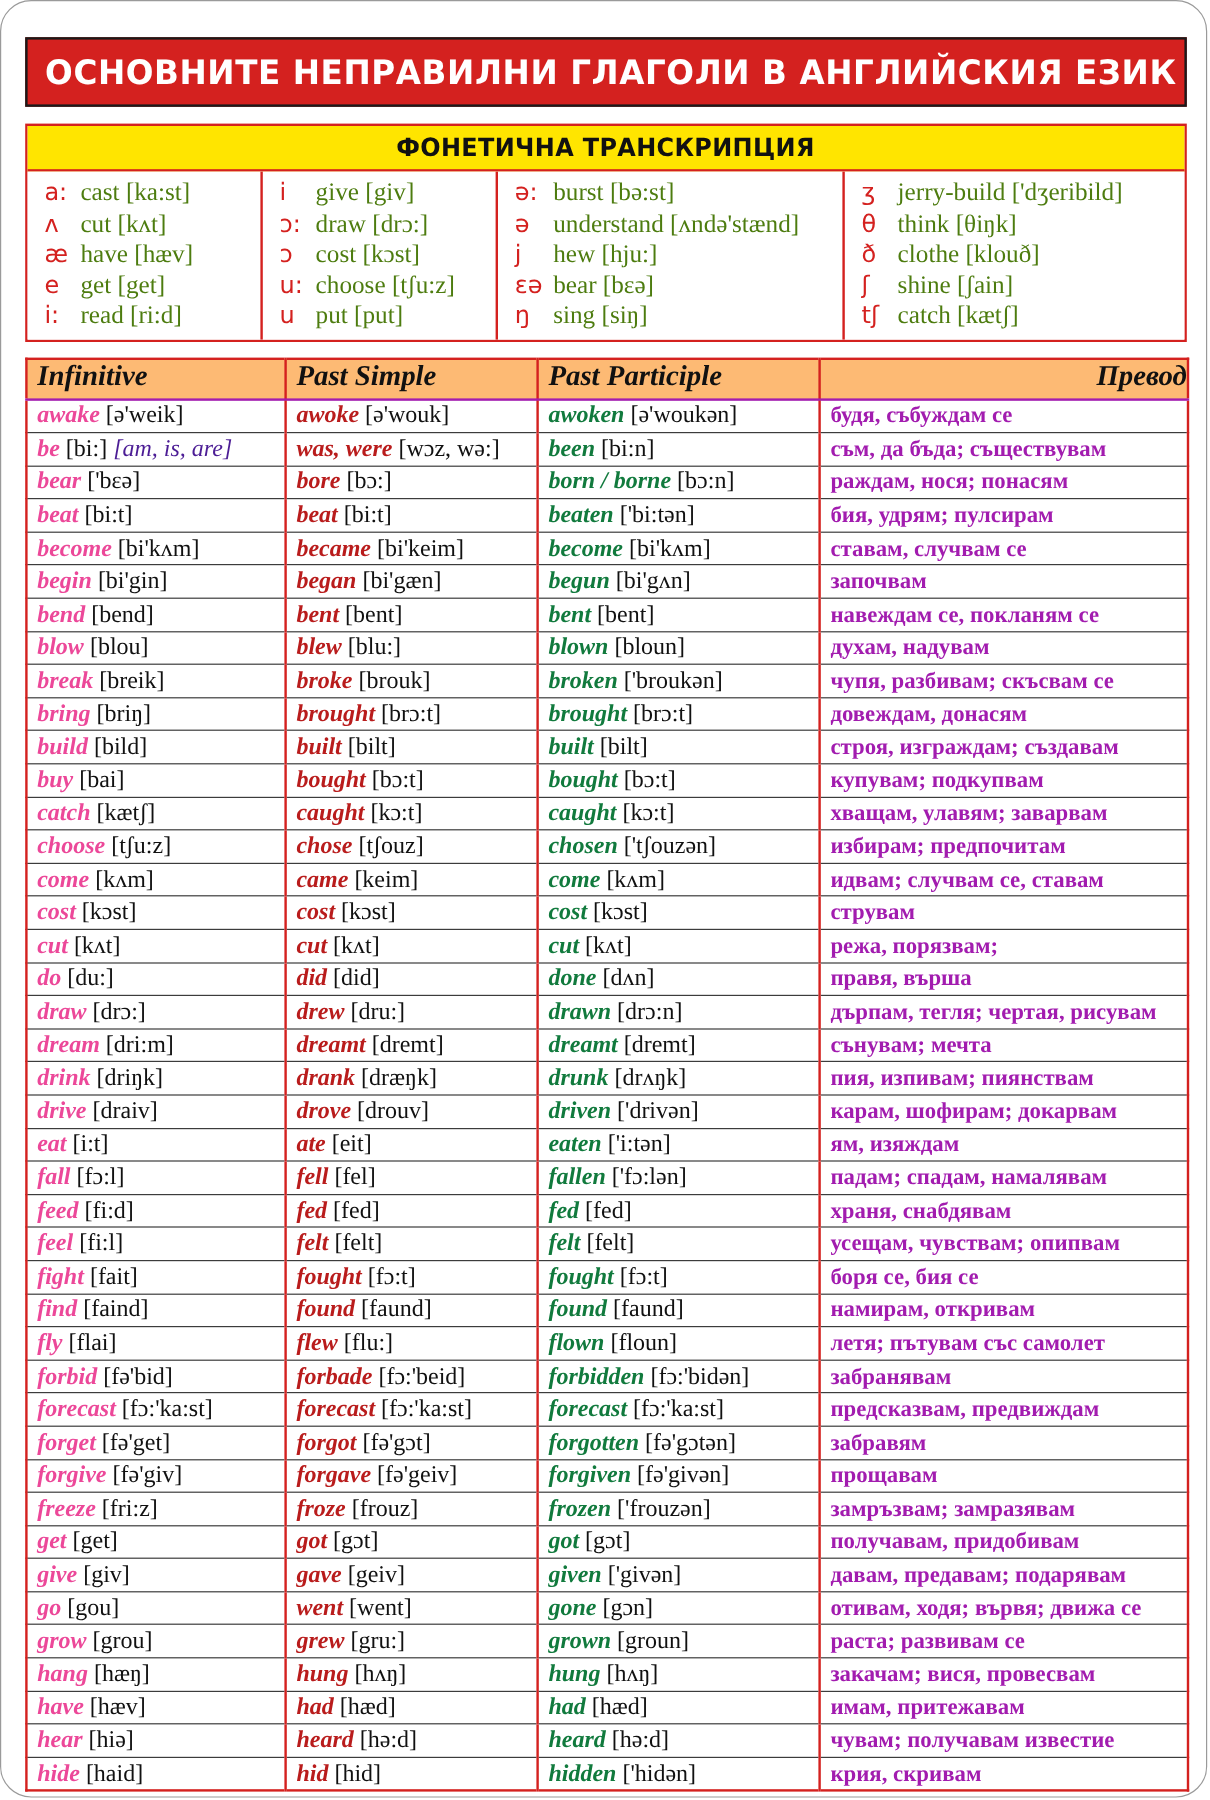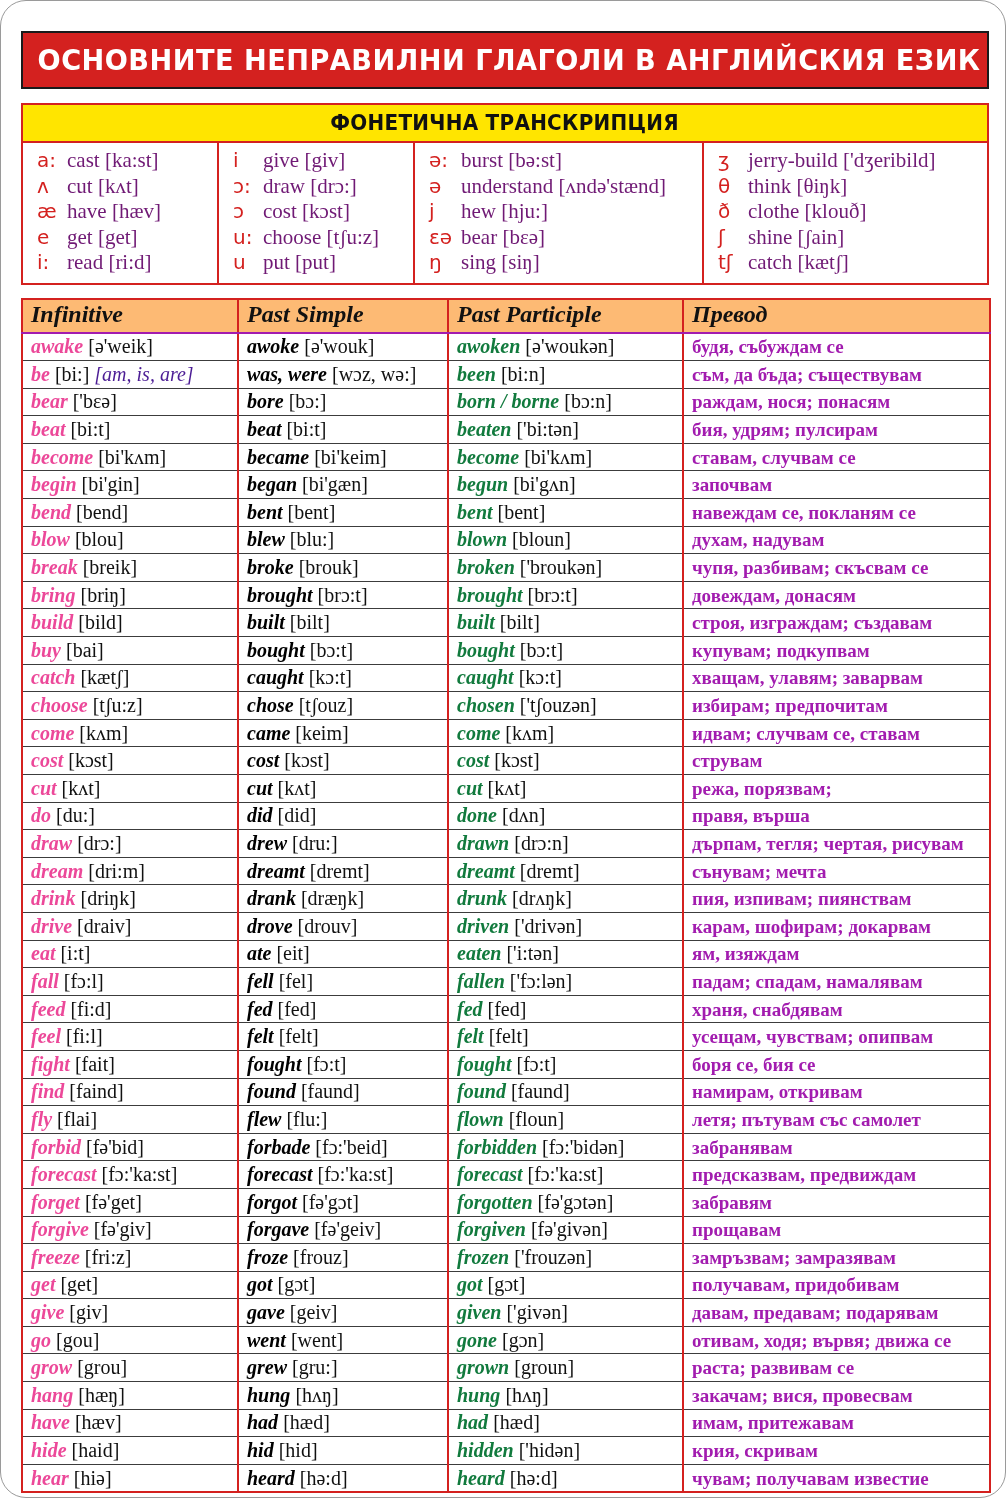--- a/index.html
+++ b/index.html
@@ -48,55 +48,55 @@
   .pc1{width:196px;}
   .pc2{width:289px;}
   .pc3{width:283px;}
   .phon-row{display:flex;align-items:baseline;height:25.5px;padding-left:14px;}
   .sym{
     color:#d4211f;min-width:30px;font-size:20px;
     font-family:"DejaVu Sans", sans-serif;line-height:1;
   }
   .pc2 .sym{min-width:32px;}
   .pc3 .sym{min-width:30px;}
-  .ex{color:#701a75;font-size:21px;font-family:"Liberation Serif", serif;white-space:nowrap;}
+  .ex{color:#4d7c0f;font-size:21px;font-family:"Liberation Serif", serif;white-space:nowrap;}
 
   
   table.verbs{
     margin-top:13px;border-collapse:collapse;width:968px;
     table-layout:fixed;border:2px solid #d4211f;
   }
   table.verbs col.c1{width:216px;}
   table.verbs col.c2{width:210px;}
   table.verbs col.c3{width:235px;}
   table.verbs col.c4{width:307px;}
 
   table.verbs th{
     background:#fdba74;height:30px;
     border-right:2px solid #d4211f;
     border-bottom:2px solid #a21caf;
     text-align:left;padding:0 0 2px 8px;
     font-family:"Liberation Serif", serif;font-style:italic;font-weight:bold;
     font-size:24px;color:#111;
   }
-  table.verbs th:last-child{border-right:none;}
+  table.verbs th:last-child{border-right:none;text-align:right;}
 
   table.verbs td{
     height:26.6px;padding:0 4px 0 8px;
     border-right:2px solid #d4211f;
     border-bottom:1.6px solid #3c3c3c;
     font-size:20px;white-space:nowrap;overflow:hidden;
     vertical-align:middle;background:#fff;
   }
   table.verbs td:last-child{border-right:none;}
   table.verbs tr:last-child td{border-bottom:none;}
 
   .w{font-style:italic;font-weight:bold;}
   .inf .w{color:#ec4899;}
-  .ps  .w{color:#000000;}
+  .ps  .w{color:#b91c1c;}
   .pp  .w{color:#117a3d;}
   .ph{color:#111;font-style:normal;font-weight:normal;}
   .alt{color:#4c1d95;font-style:italic;font-weight:normal;}
   .tr{color:#a21caf;font-style:normal;font-weight:bold;font-size:19px;}
 </style>
 </head>
 <body>
 
 <div class="card">
   <div class="inner">
@@ -451,28 +451,28 @@
             <td class="pp"><span class="w">hung</span> <span class="ph">[hʌŋ]</span></td>
             <td><span class="tr">закачам; вися, провесвам</span></td>
           </tr>
           <tr>
             <td class="inf"><span class="w">have</span> <span class="ph">[hæv]</span></td>
             <td class="ps"><span class="w">had</span> <span class="ph">[hæd]</span></td>
             <td class="pp"><span class="w">had</span> <span class="ph">[hæd]</span></td>
             <td><span class="tr">имам, притежавам</span></td>
           </tr>
           <tr>
+            <td class="inf"><span class="w">hear</span> <span class="ph">[hiə]</span></td>
+            <td class="ps"><span class="w">heard</span> <span class="ph">[hə:d]</span></td>
+            <td class="pp"><span class="w">heard</span> <span class="ph">[hə:d]</span></td>
+            <td><span class="tr">чувам; получавам известие</span></td>
+          </tr>
+          <tr>
             <td class="inf"><span class="w">hide</span> <span class="ph">[haid]</span></td>
             <td class="ps"><span class="w">hid</span> <span class="ph">[hid]</span></td>
             <td class="pp"><span class="w">hidden</span> <span class="ph">['hidən]</span></td>
             <td><span class="tr">крия, скривам</span></td>
           </tr>
-          <tr>
-            <td class="inf"><span class="w">hear</span> <span class="ph">[hiə]</span></td>
-            <td class="ps"><span class="w">heard</span> <span class="ph">[hə:d]</span></td>
-            <td class="pp"><span class="w">heard</span> <span class="ph">[hə:d]</span></td>
-            <td><span class="tr">чувам; получавам известие</span></td>
-          </tr>
         </tbody>
     </table>
 
   </div>
 </div>
 
 </body></html>

